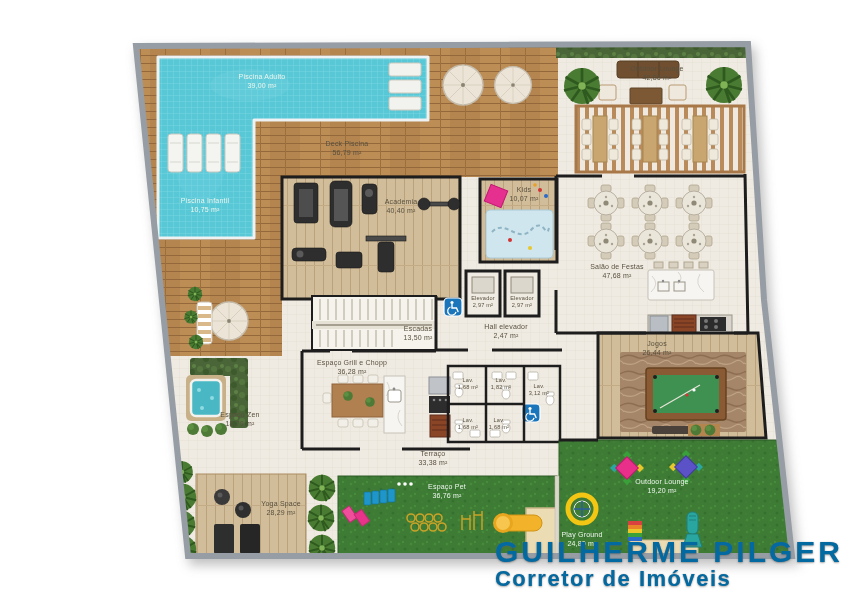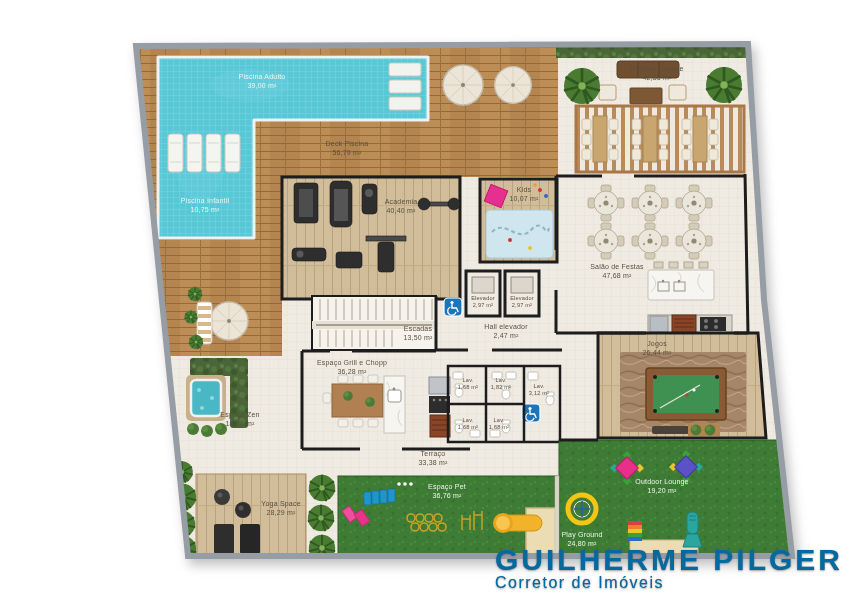--- a/index.html
+++ b/index.html
@@ -8,21 +8,21 @@
   .plan-svg{position:absolute;left:0;top:0;filter:drop-shadow(4px 6px 6px rgba(70,70,70,.35));}
   .labels{position:absolute;left:0;top:0;width:100%;height:100%;pointer-events:none;}
   .lbl{position:absolute;transform:translate(-50%,-50%);text-align:center;white-space:nowrap;
        font-size:7px;line-height:1.25;color:#57503f;letter-spacing:.2px;}
   .lbl span{display:block;}
   .lbl.light{color:#eef6ee;}
   .lbl.xs{font-size:5.6px;line-height:1.2;}
   .watermark{position:absolute;right:6px;bottom:8px;text-align:left;color:#0369a1;
              text-shadow:0 1px 2px rgba(90,90,90,.5), 0 0 1px rgba(120,120,120,.6);}
   .wm1{font-size:30px;font-weight:700;letter-spacing:3px;}
-  .wm2{font-size:16px;font-weight:400;letter-spacing:1.5px;margin-top:-3px;}
+  .wm2{font-size:22px;font-weight:700;letter-spacing:1.5px;margin-top:-3px;}
 </style>
 </head>
 <body>
 
 <div class="stage">
 
 <svg class="plan-svg" width="849" height="600" viewBox="0 0 849 600">
 <defs>
   <clipPath id="clip">
           <polygon points="136,46 748,44 764,300 792,556 188,556"></polygon>

